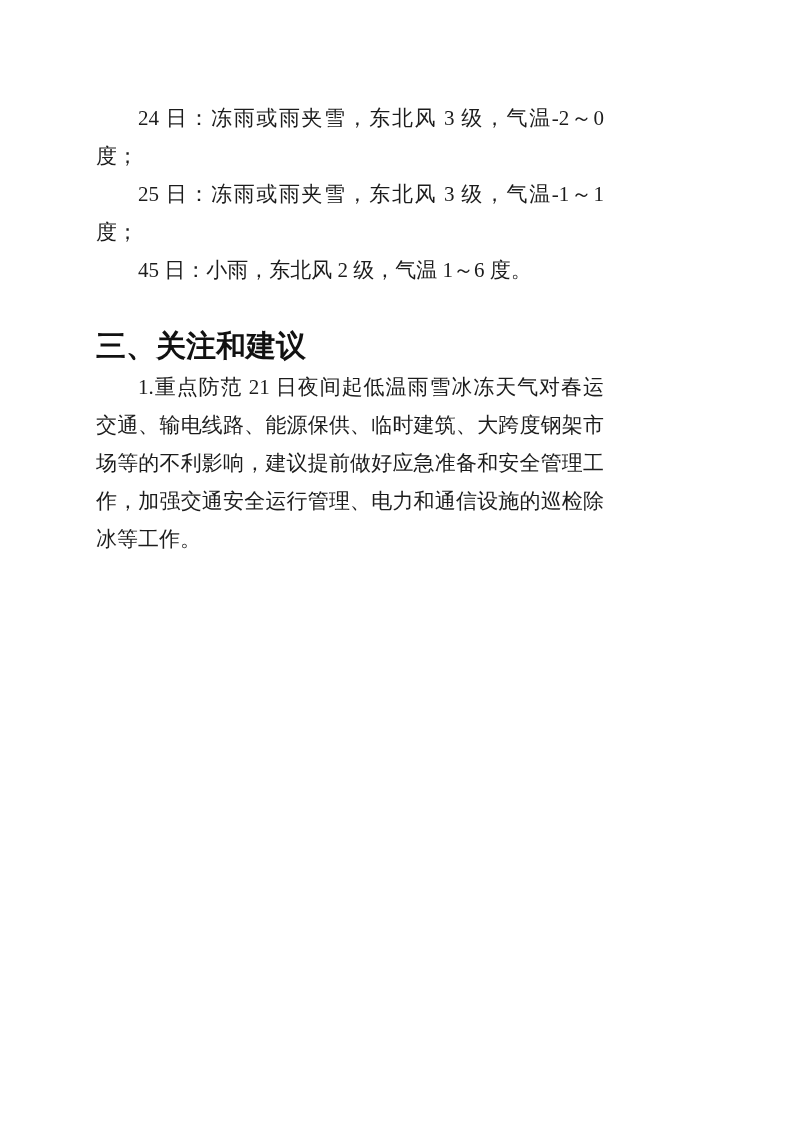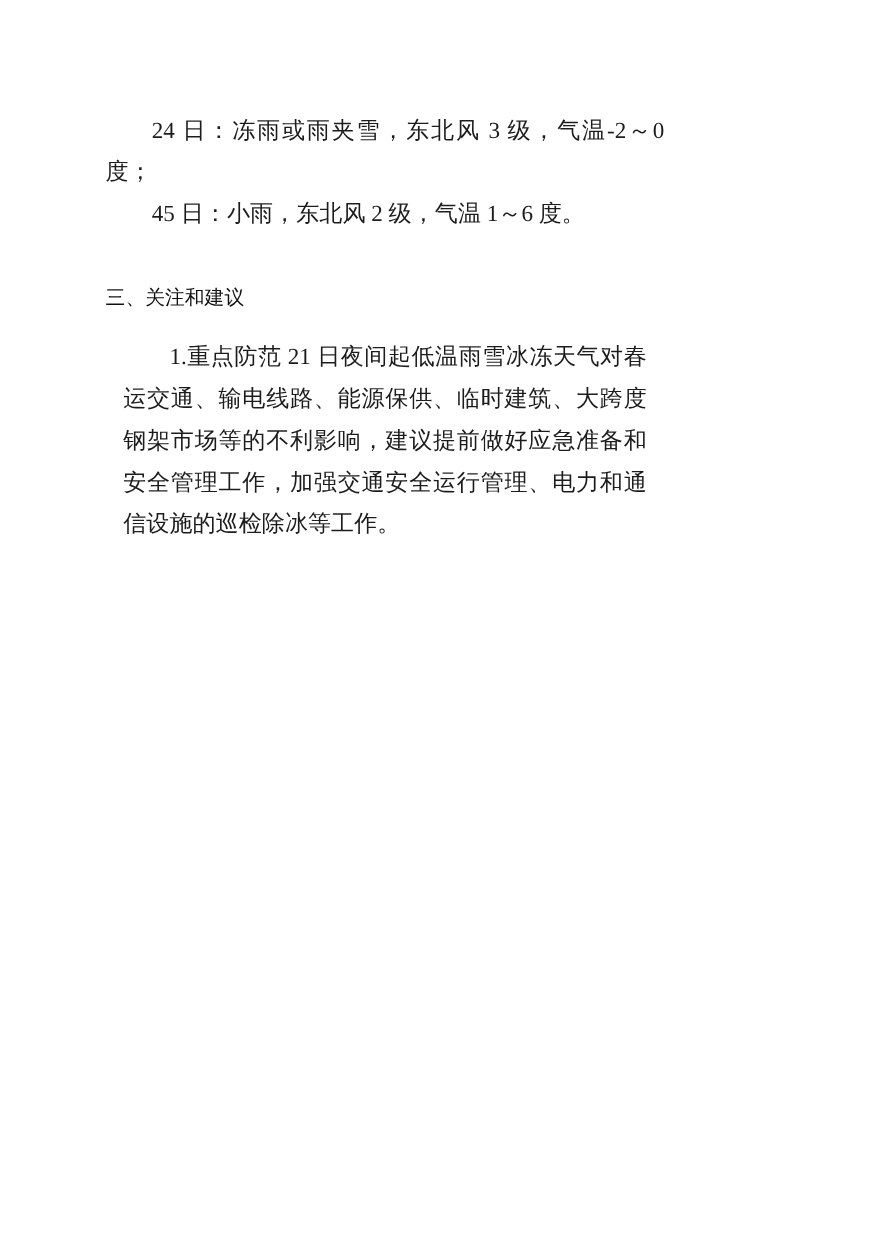--- a/index.html
+++ b/index.html
@@ -23,40 +23,41 @@
     line-height: 38px;
   }
   .forecast-line {
     margin: 0;
     text-indent: 2em;
     text-align: justify;
   }
   .section-heading {
     margin: 38px 0 3px 0;
     font-family: "Liberation Sans", "DejaVu Sans", sans-serif;
-    font-weight: normal;
-    font-size: 18px;
+    font-weight: bold;
+    font-size: 30px;
     line-height: 38px;
     color: #111111;
   }
   .recommendation {
-    margin: 16px;
+    margin: 0;
     text-indent: 2em;
     text-align: justify;
     text-align-last: left;
   }
 </style>
 </head>
 <body>
 
 <div class="page">
   <div class="body-text">
 
     <div>
       <p class="forecast-line">24 日：冻雨或雨夹雪，东北风 3 级，气温-2～0 度；</p>
+      <p class="forecast-line">25 日：冻雨或雨夹雪，东北风 3 级，气温-1～1 度；</p>
       <p class="forecast-line">45 日：小雨，东北风 2 级，气温 1～6 度。</p>
     </div>
 
     <h3 class="section-heading">三、关注和建议</h3>
 
     <div>
       <p class="recommendation">1.重点防范 21 日夜间起低温雨雪冰冻天气对春运交通、输电线路、能源保供、临时建筑、大跨度钢架市场等的不利影响，建议提前做好应急准备和安全管理工作，加强交通安全运行管理、电力和通信设施的巡检除冰等工作。</p>
     </div>
 
   </div>

